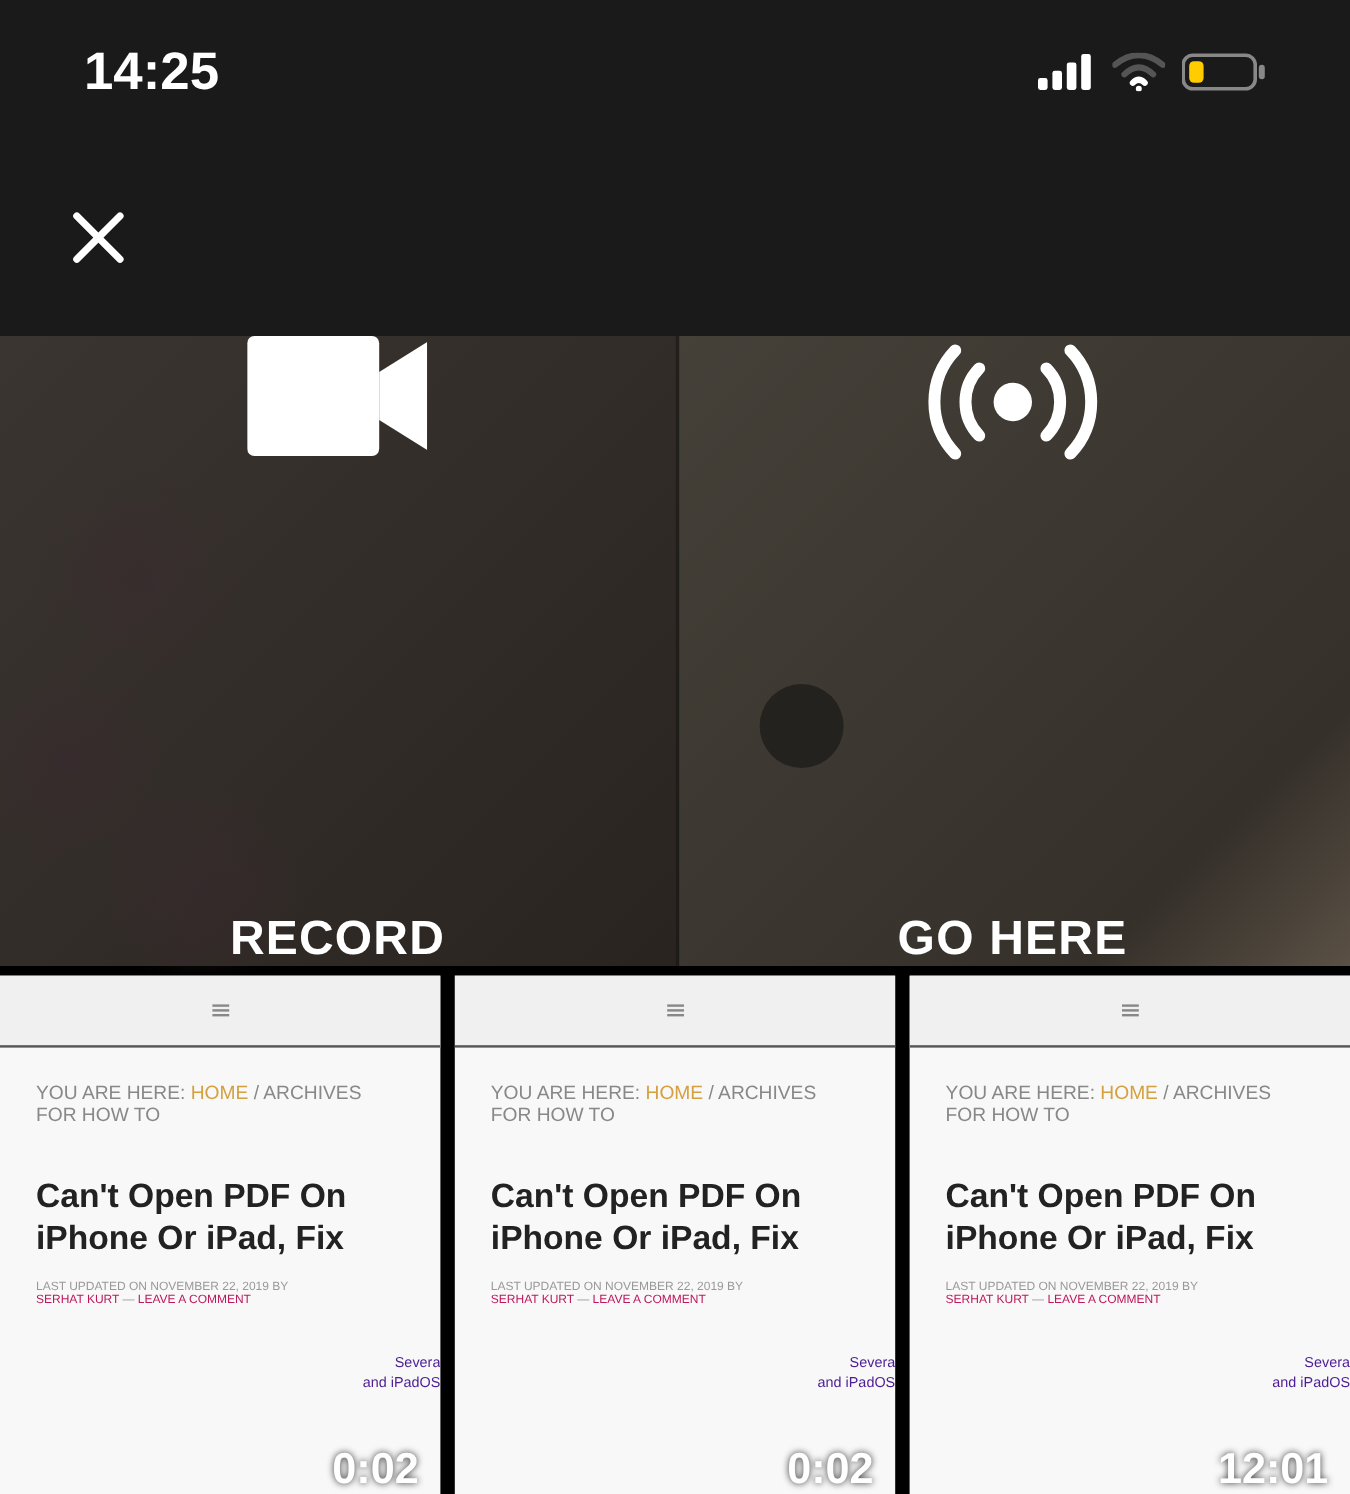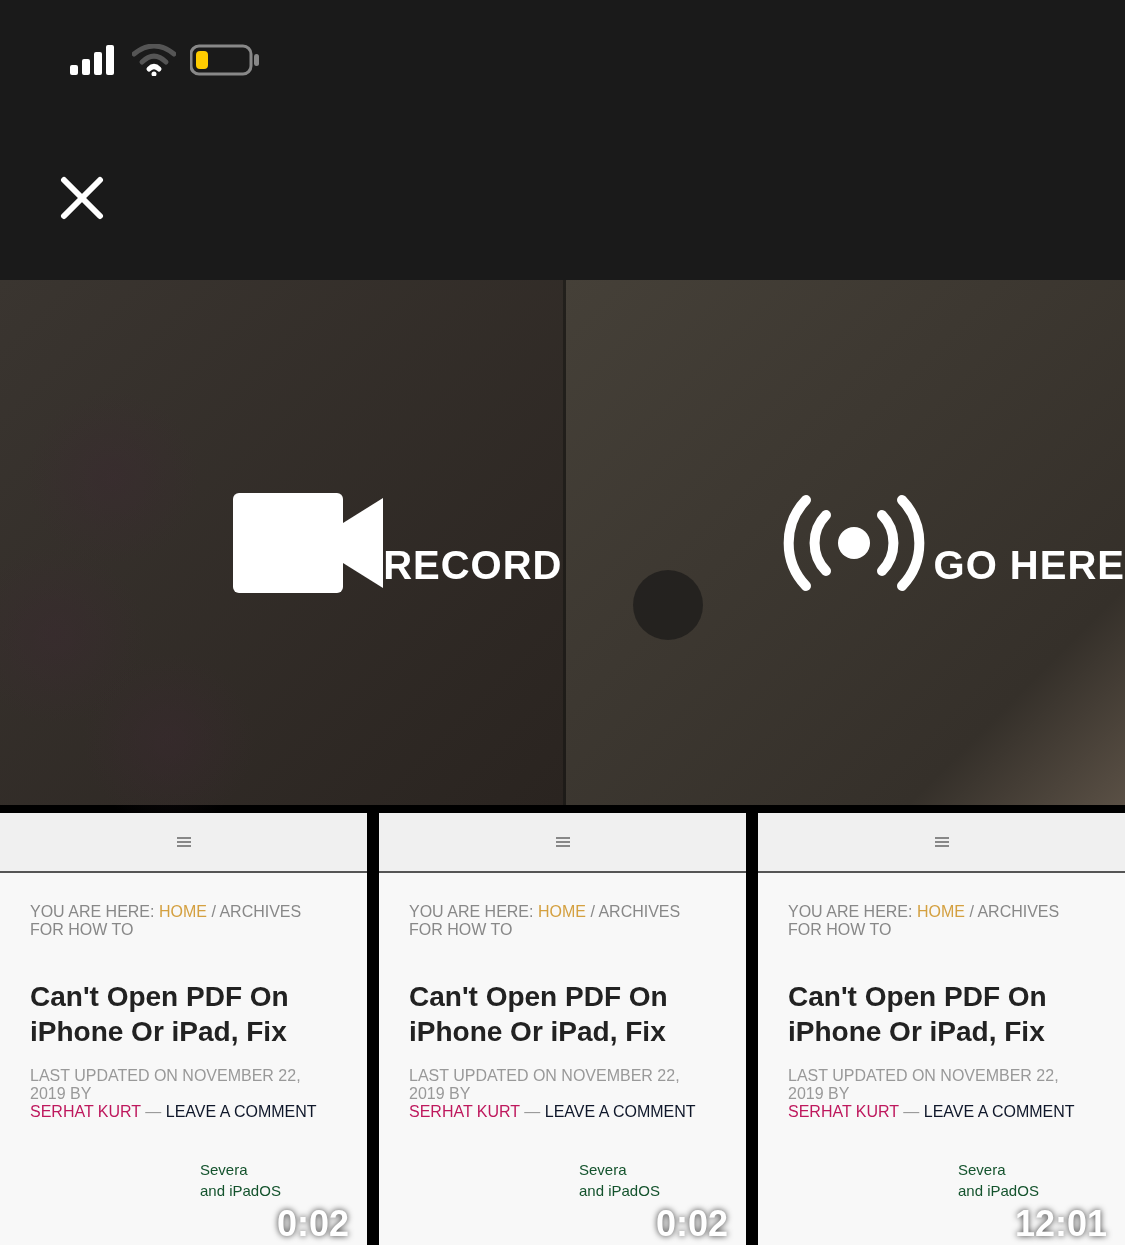--- a/index.html
+++ b/index.html
@@ -90,23 +90,23 @@
       position: absolute;
       left: 50%;
       top: 0;
       width: 3px;
       height: 100%;
       background: rgba(0,0,0,0.5);
     }
     .action-btn {
       width: 50%;
       display: flex;
-      flex-direction: row;
-      align-items: center;
-      justify-content: flex-end;
+      flex-direction: column;
+      align-items: center;
+      justify-content: space-between;
       position: relative;
       z-index: 2;
       cursor: pointer;
     }
     .action-label {
       color: #fff;
       font-size: 40px;
       font-weight: 600;
       margin-top: 45px;
       letter-spacing: 1px;
@@ -155,46 +155,48 @@
     }
     .breadcrumb .home-link { color: #d4a040; }
     .article-title {
       font-size: 28px;
       font-weight: 700;
       color: #222;
       padding: 20px 30px 10px;
       line-height: 1.25;
     }
     .meta {
-      font-size: 16px;
+      font-size: 10px;
       color: #999;
       padding: 8px 30px;
     }
     .meta .author { color: #be185d; }
-    .meta .comment-link { color: #0f172a; }
+    .meta .comment-link { color: #be185d; }
     .article-body {
-      font-size: 15px;
-      color: #14532d;
+      font-size: 12px;
+      color: #4c1d95;
       padding: 30px 0 0 200px;
       line-height: 1.4;
+      text-align: right;
     }
     .duration {
       position: absolute;
       right: 18px;
       bottom: 0;
       color: #fff;
       font-size: 36px;
       font-weight: 700;
       text-shadow: 0 0 6px rgba(0,0,0,0.8);
     }
   </style>
 </head>
 <body>
 
 <div class="status-bar">
+  <div class="time">14:25</div>
   <div class="status-icons">
     <svg width="48" height="30" viewBox="0 0 48 30">
       <rect x="0" y="20" width="8" height="10" rx="2" fill="#fff"></rect>
       <rect x="12" y="14" width="8" height="16" rx="2" fill="#fff"></rect>
       <rect x="24" y="7" width="8" height="23" rx="2" fill="#fff"></rect>
       <rect x="36" y="0" width="8" height="30" rx="2" fill="#fff"></rect>
     </svg>
     <svg width="44" height="32" viewBox="0 0 44 32">
       <path d="M2 10 Q22 -6 42 10" stroke="#555" stroke-width="5" fill="none" stroke-linecap="round"></path>
       <path d="M10 18 Q22 6 34 18" stroke="#555" stroke-width="5" fill="none" stroke-linecap="round"></path>

